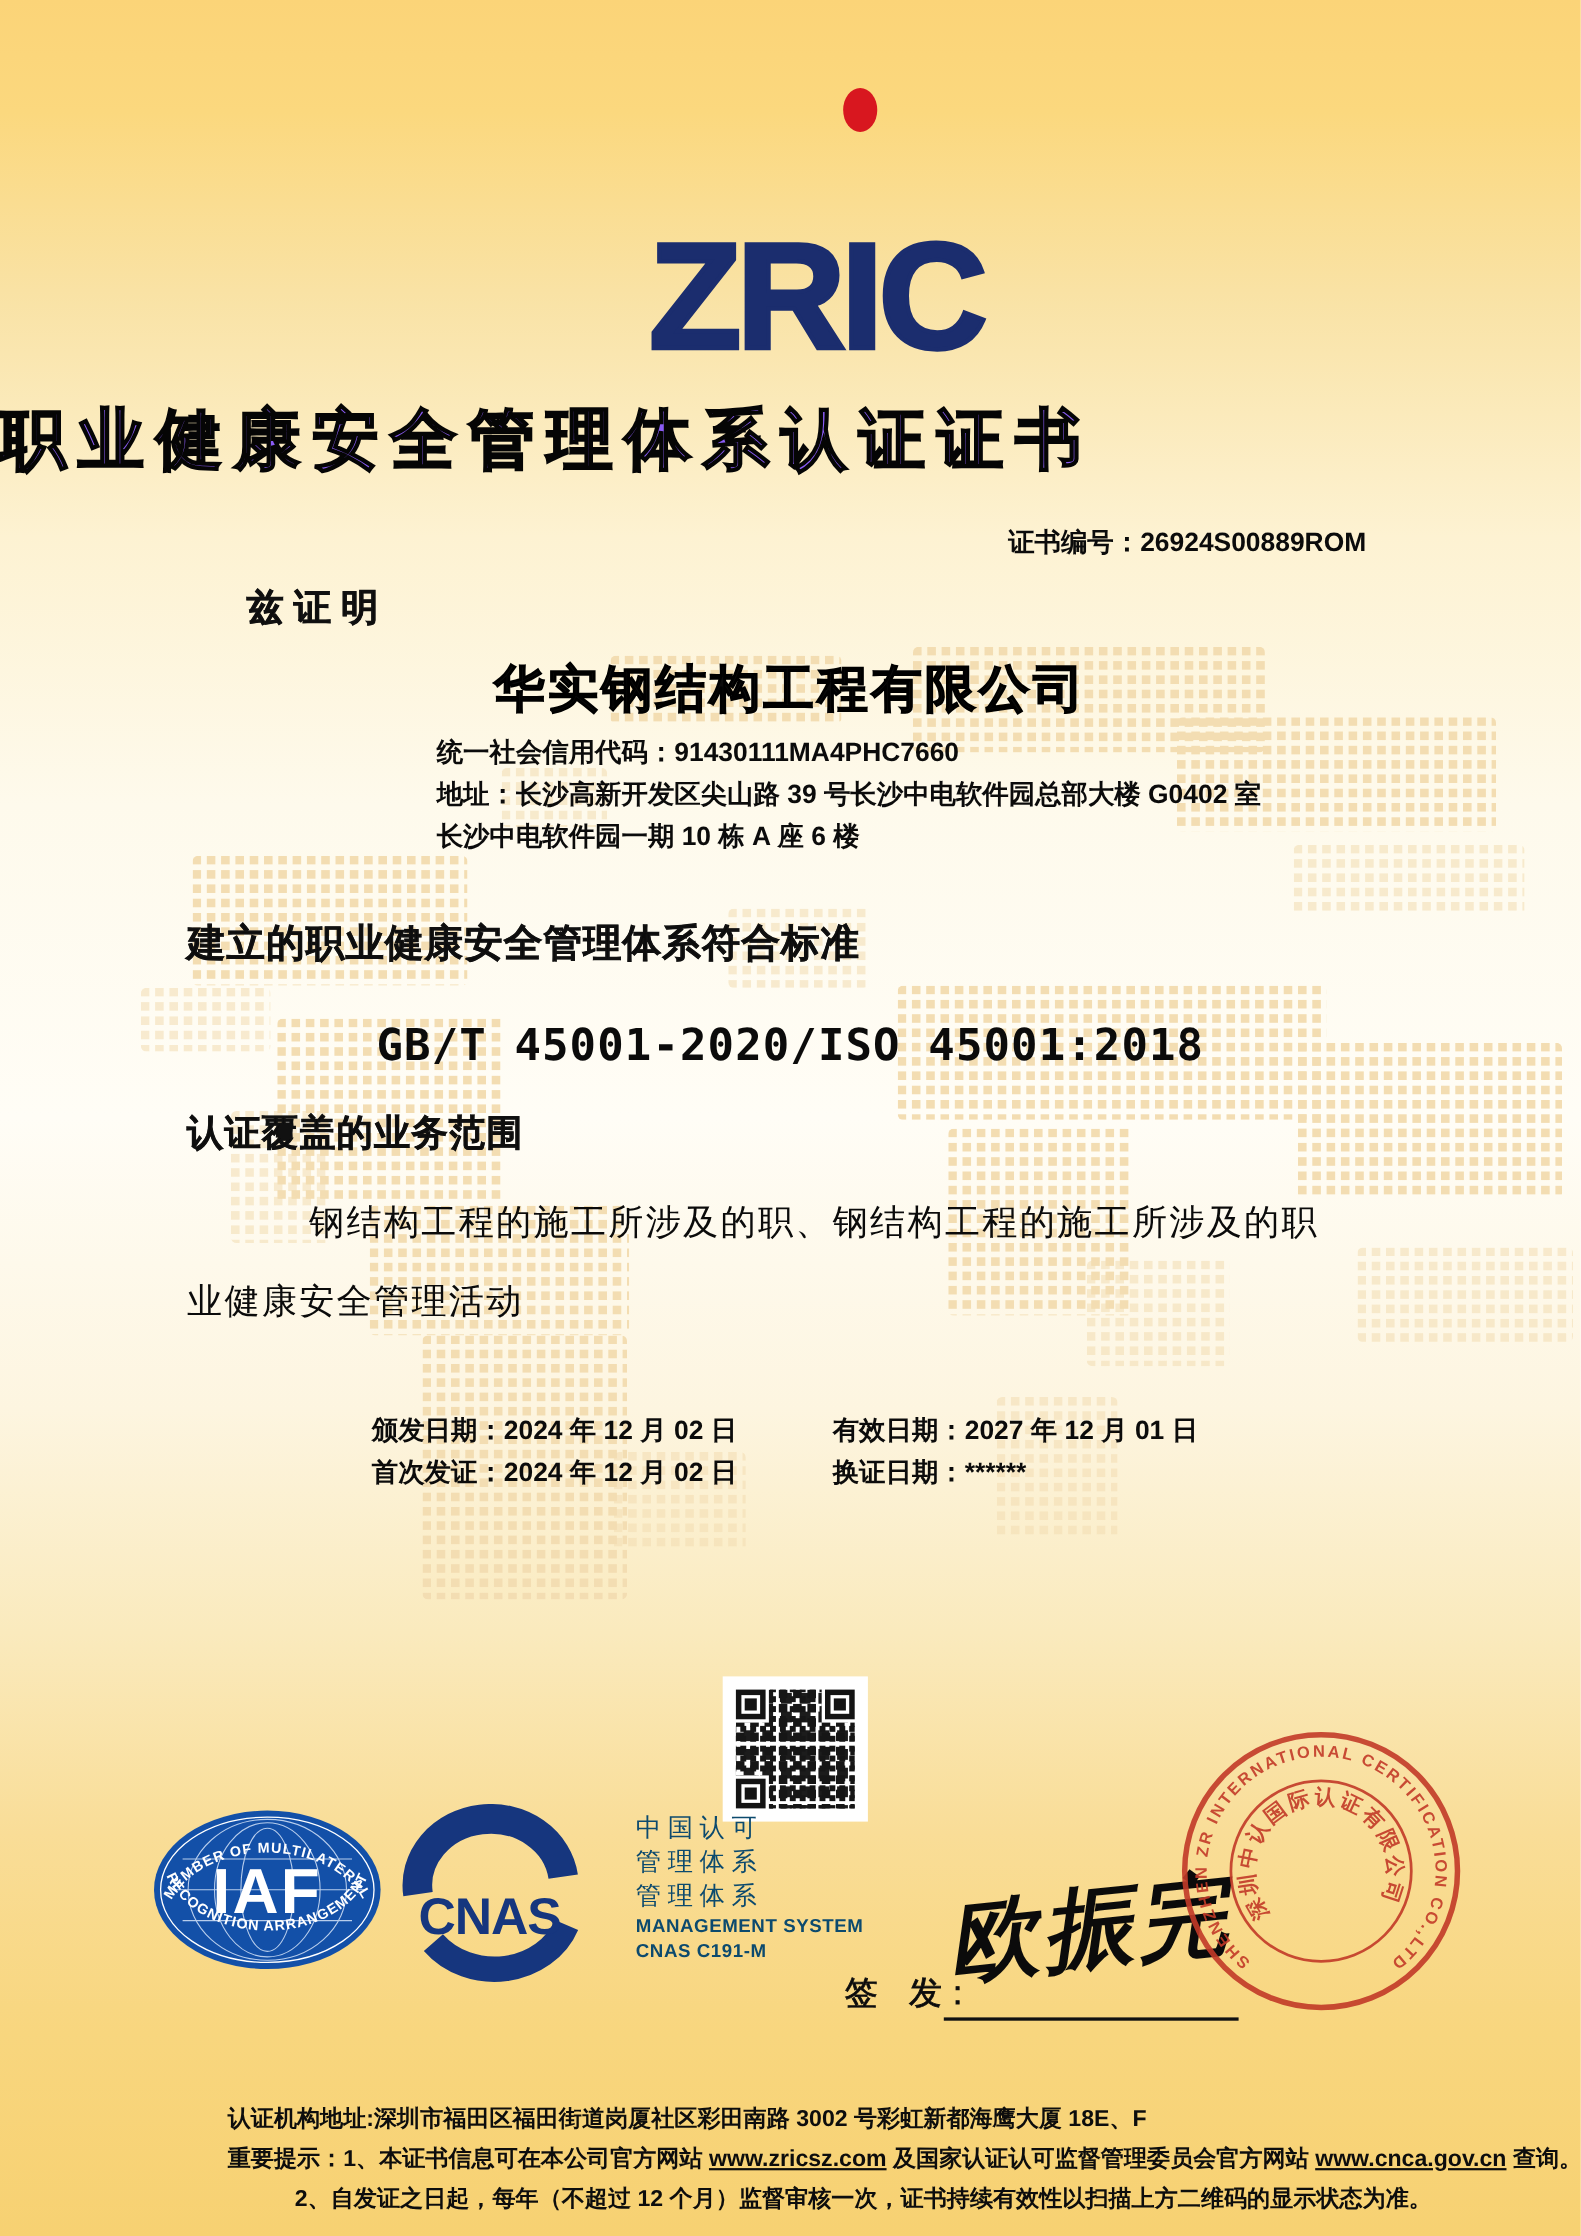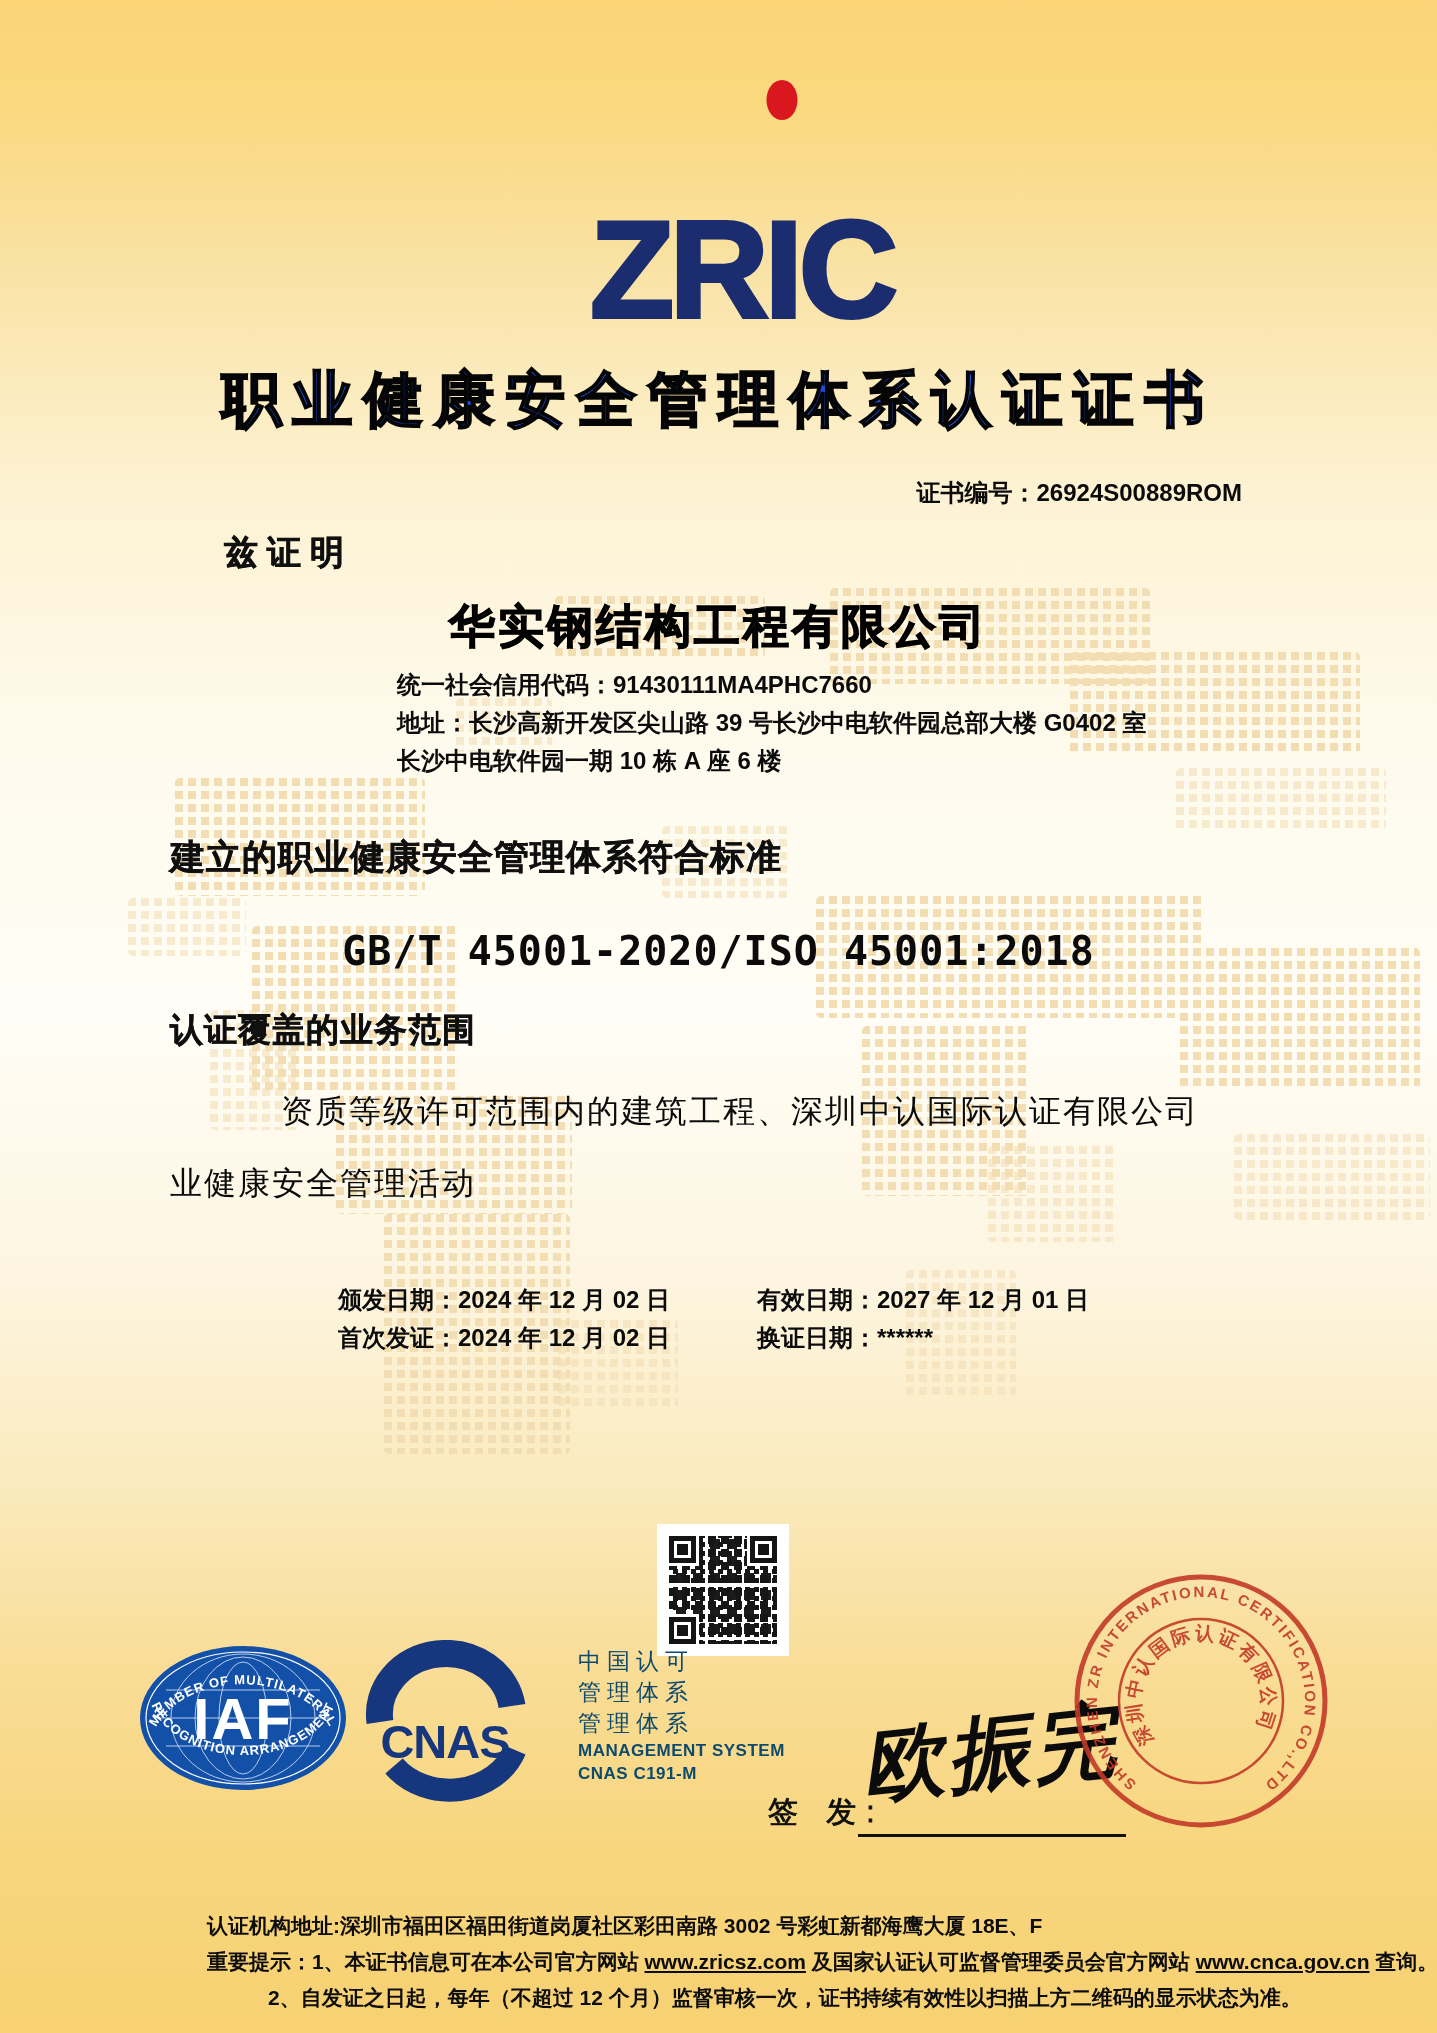--- a/index.html
+++ b/index.html
@@ -20,22 +20,22 @@
   }
   .mapdots.light{opacity:.55;}
   
   .logo{left:0;right:0;top:212px;height:108px;display:flex;justify-content:center;align-items:flex-end;
         font-weight:bold;font-size:137px;line-height:100px;color:#1b2d6e;
         -webkit-text-stroke:4px #1b2d6e;letter-spacing:-4px;padding-left:47px;}
   .logo .iwrap{position:relative;display:inline-block;}
   .logo .reddot{position:absolute;left:50%;transform:translateX(-50%);top:-140px;width:31px;height:40px;
         border-radius:50%;background:#d8171f;-webkit-text-stroke:0;}
   
-  .title{left:0;right:0;top:366px;text-align:center;font-size:60px;line-height:68px;font-weight:bold;
-         letter-spacing:11px;color:#1d4ed8;-webkit-text-stroke:2px #050505;white-space:nowrap;}
+  .title{left:0;right:0;top:366px;font-size:60px;line-height:68px;font-weight:bold;
+         letter-spacing:11px;color:#8b5cf6;-webkit-text-stroke:2px #050505;white-space:nowrap;}
   .certno{top:477px;right:195px;font-size:24px;font-weight:bold;white-space:nowrap;}
   .intro{left:224px;top:530px;font-size:34px;letter-spacing:9px;font-weight:bold;-webkit-text-stroke:.6px #111;}
   .company{left:0;right:0;top:596px;text-align:center;font-size:46px;font-weight:bold;letter-spacing:3px;
            -webkit-text-stroke:1.2px #000;white-space:nowrap;}
   .details{left:397px;top:666px;font-size:24px;line-height:38px;font-weight:bold;white-space:nowrap;}
   .stdintro{left:170px;top:834px;font-size:35px;letter-spacing:1px;font-weight:bold;-webkit-text-stroke:.5px #111;}
   .stdcode{left:0;right:0;top:928px;text-align:center;font-family:"DejaVu Sans Mono",monospace;
            font-size:40px;font-weight:bold;letter-spacing:1px;white-space:nowrap;}
   .scopelabel{left:170px;top:1008px;font-size:33px;letter-spacing:1px;font-weight:bold;-webkit-text-stroke:.5px #111;}
   .scope1{left:281px;top:1090px;font-size:32px;letter-spacing:2px;white-space:nowrap;font-weight:500;}
@@ -106,21 +106,21 @@
 <div class="abs company">华实钢结构工程有限公司</div>
 <div class="abs details">
   <div>统一社会信用代码：91430111MA4PHC7660</div>
   <div>地址：长沙高新开发区尖山路 39 号长沙中电软件园总部大楼 G0402 室</div>
   <div>长沙中电软件园一期 10 栋 A 座 6 楼</div>
 </div>
 
 <div class="abs stdintro">建立的职业健康安全管理体系符合标准</div>
 <div class="abs stdcode">GB/T 45001-2020/ISO 45001:2018</div>
 <div class="abs scopelabel">认证覆盖的业务范围</div>
-<div class="abs scope1">资质等级许可范围内的建筑工程、深圳中认国际认证有限公司</div>
+<div class="abs scope1">钢结构工程的施工所涉及的职、钢结构工程的施工所涉及的职</div>
 <div class="abs scope2">业健康安全管理活动</div>
 
 <div class="abs dateitem" style="left:338px;top:1284px;">颁发日期：2024 年 12 月 02 日</div>
 <div class="abs dateitem" style="left:757px;top:1284px;">有效日期：2027 年 12 月 01 日</div>
 <div class="abs dateitem" style="left:338px;top:1322px;">首次发证：2024 年 12 月 02 日</div>
 <div class="abs dateitem" style="left:757px;top:1322px;">换证日期：******</div>
 
 <div class="abs qr">
   <div class="qrbody">
     <div class="finder f-tl"></div>

